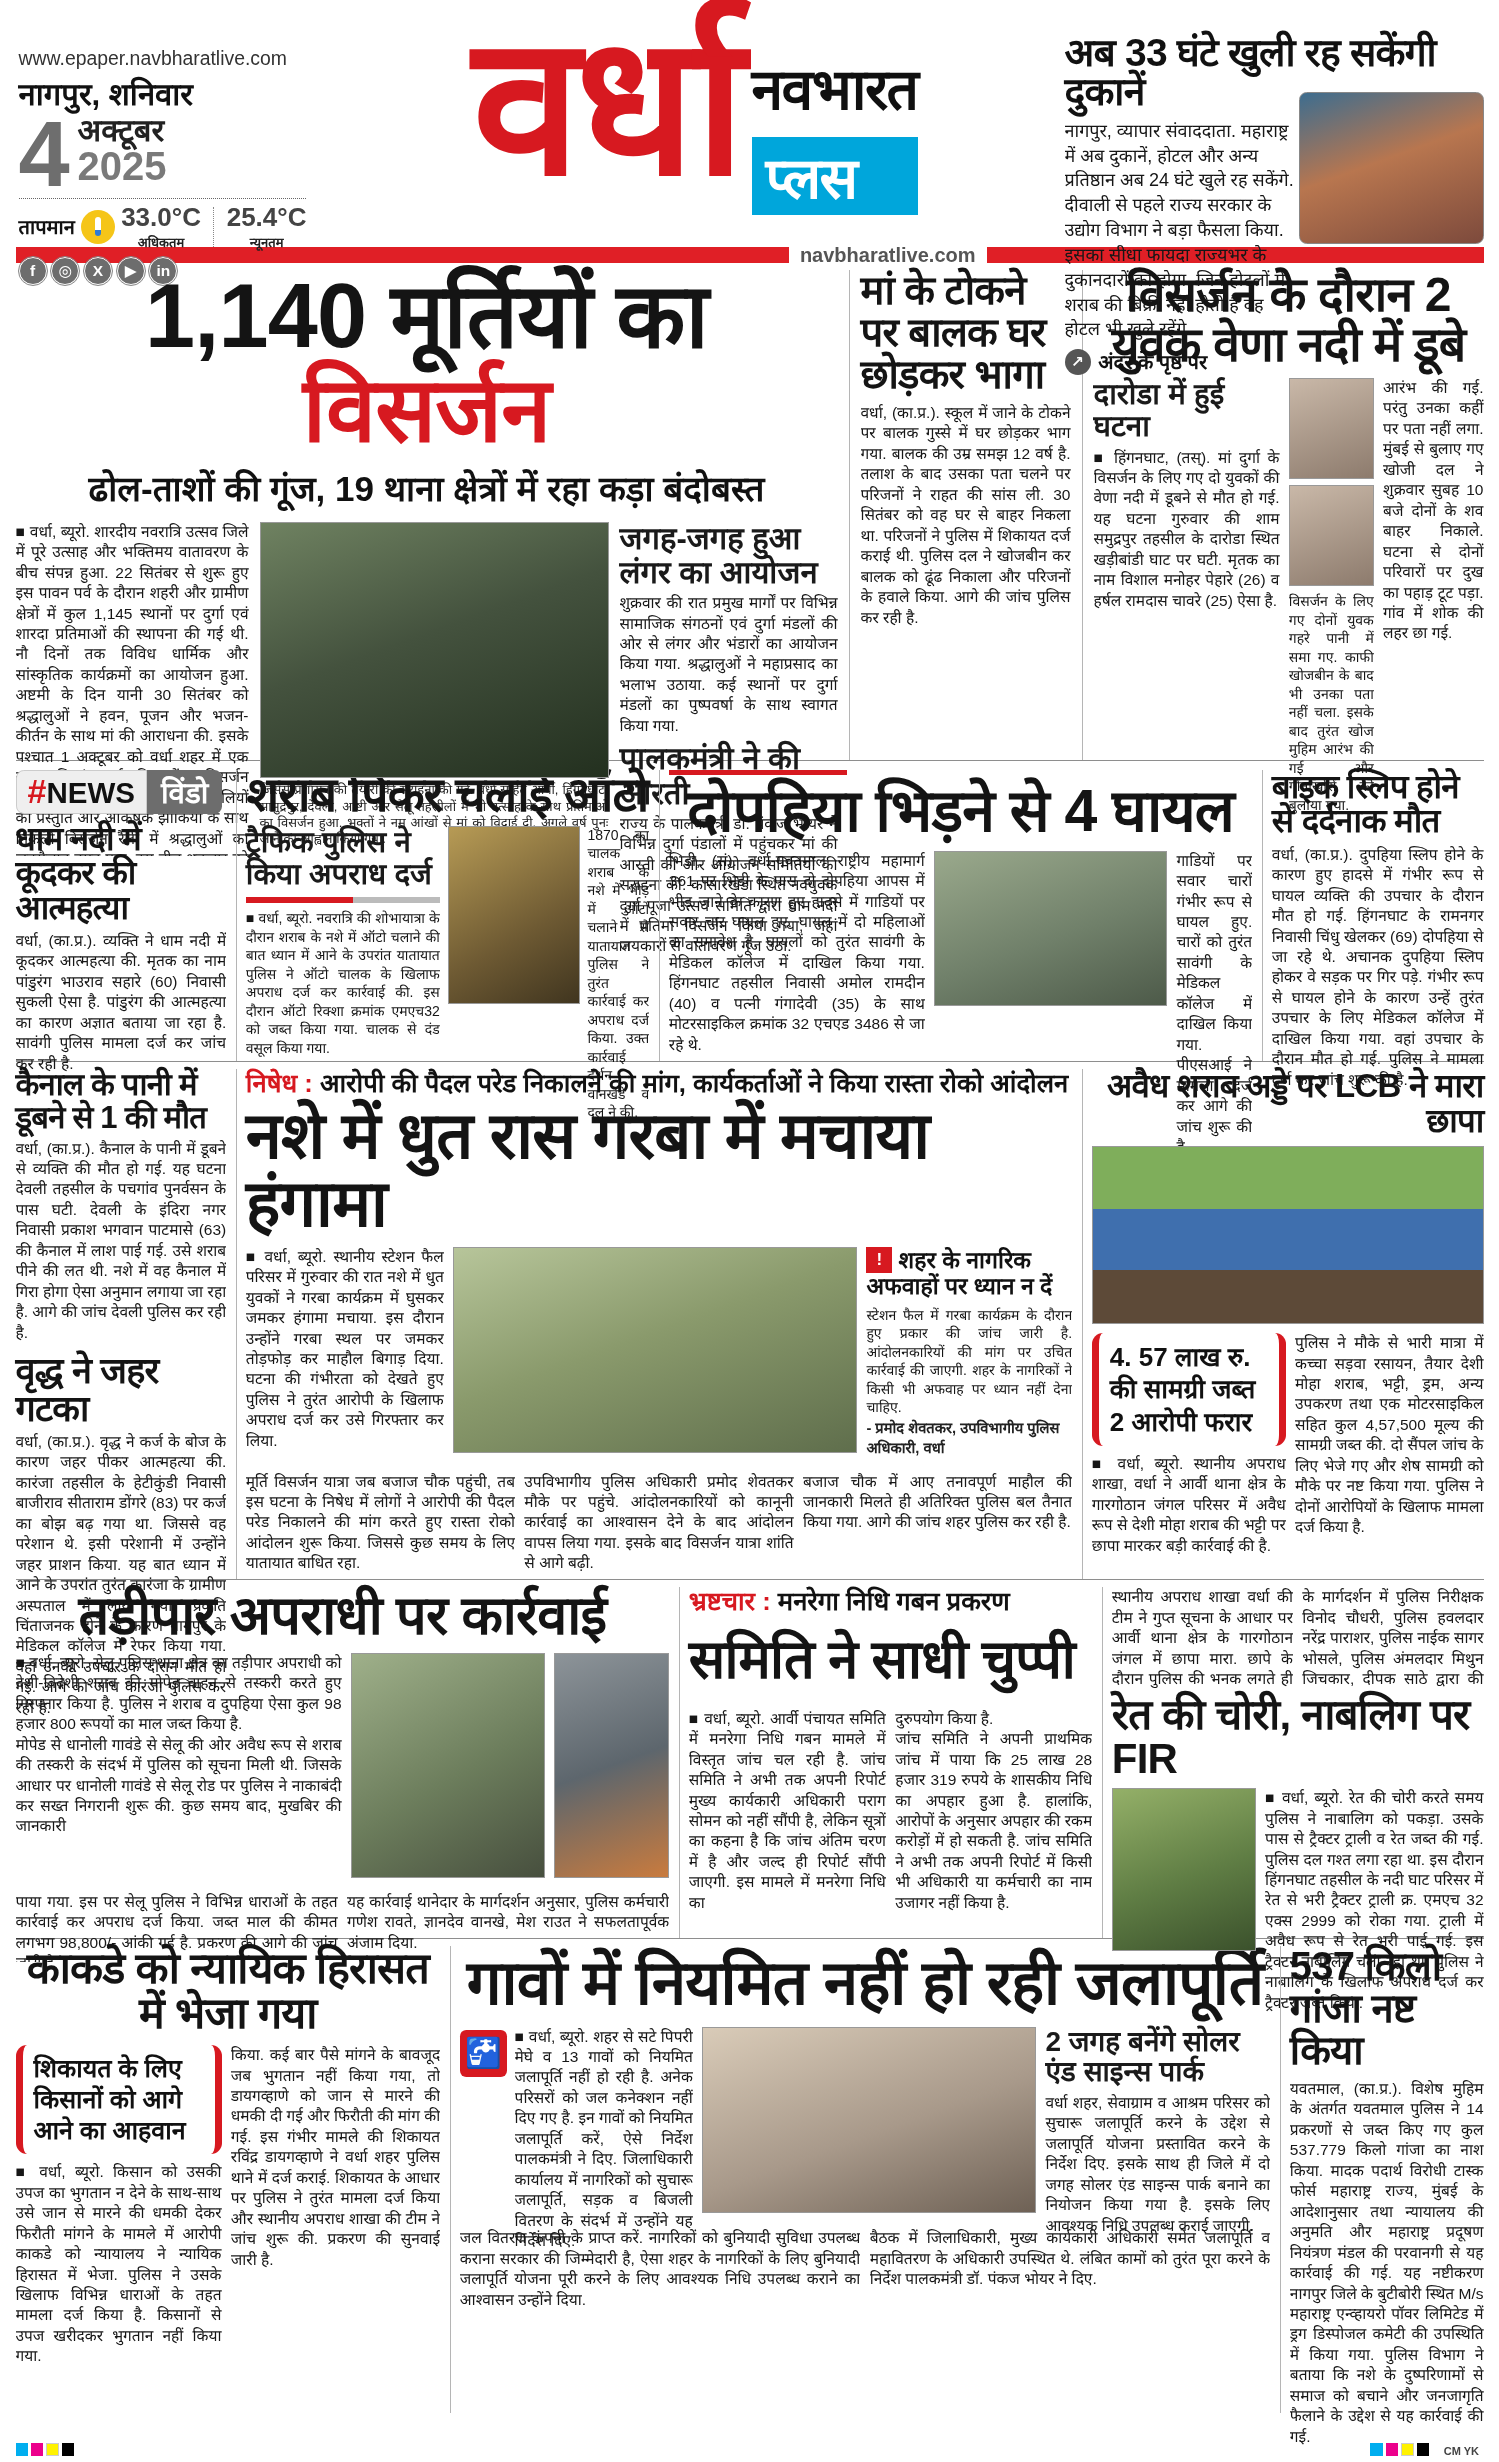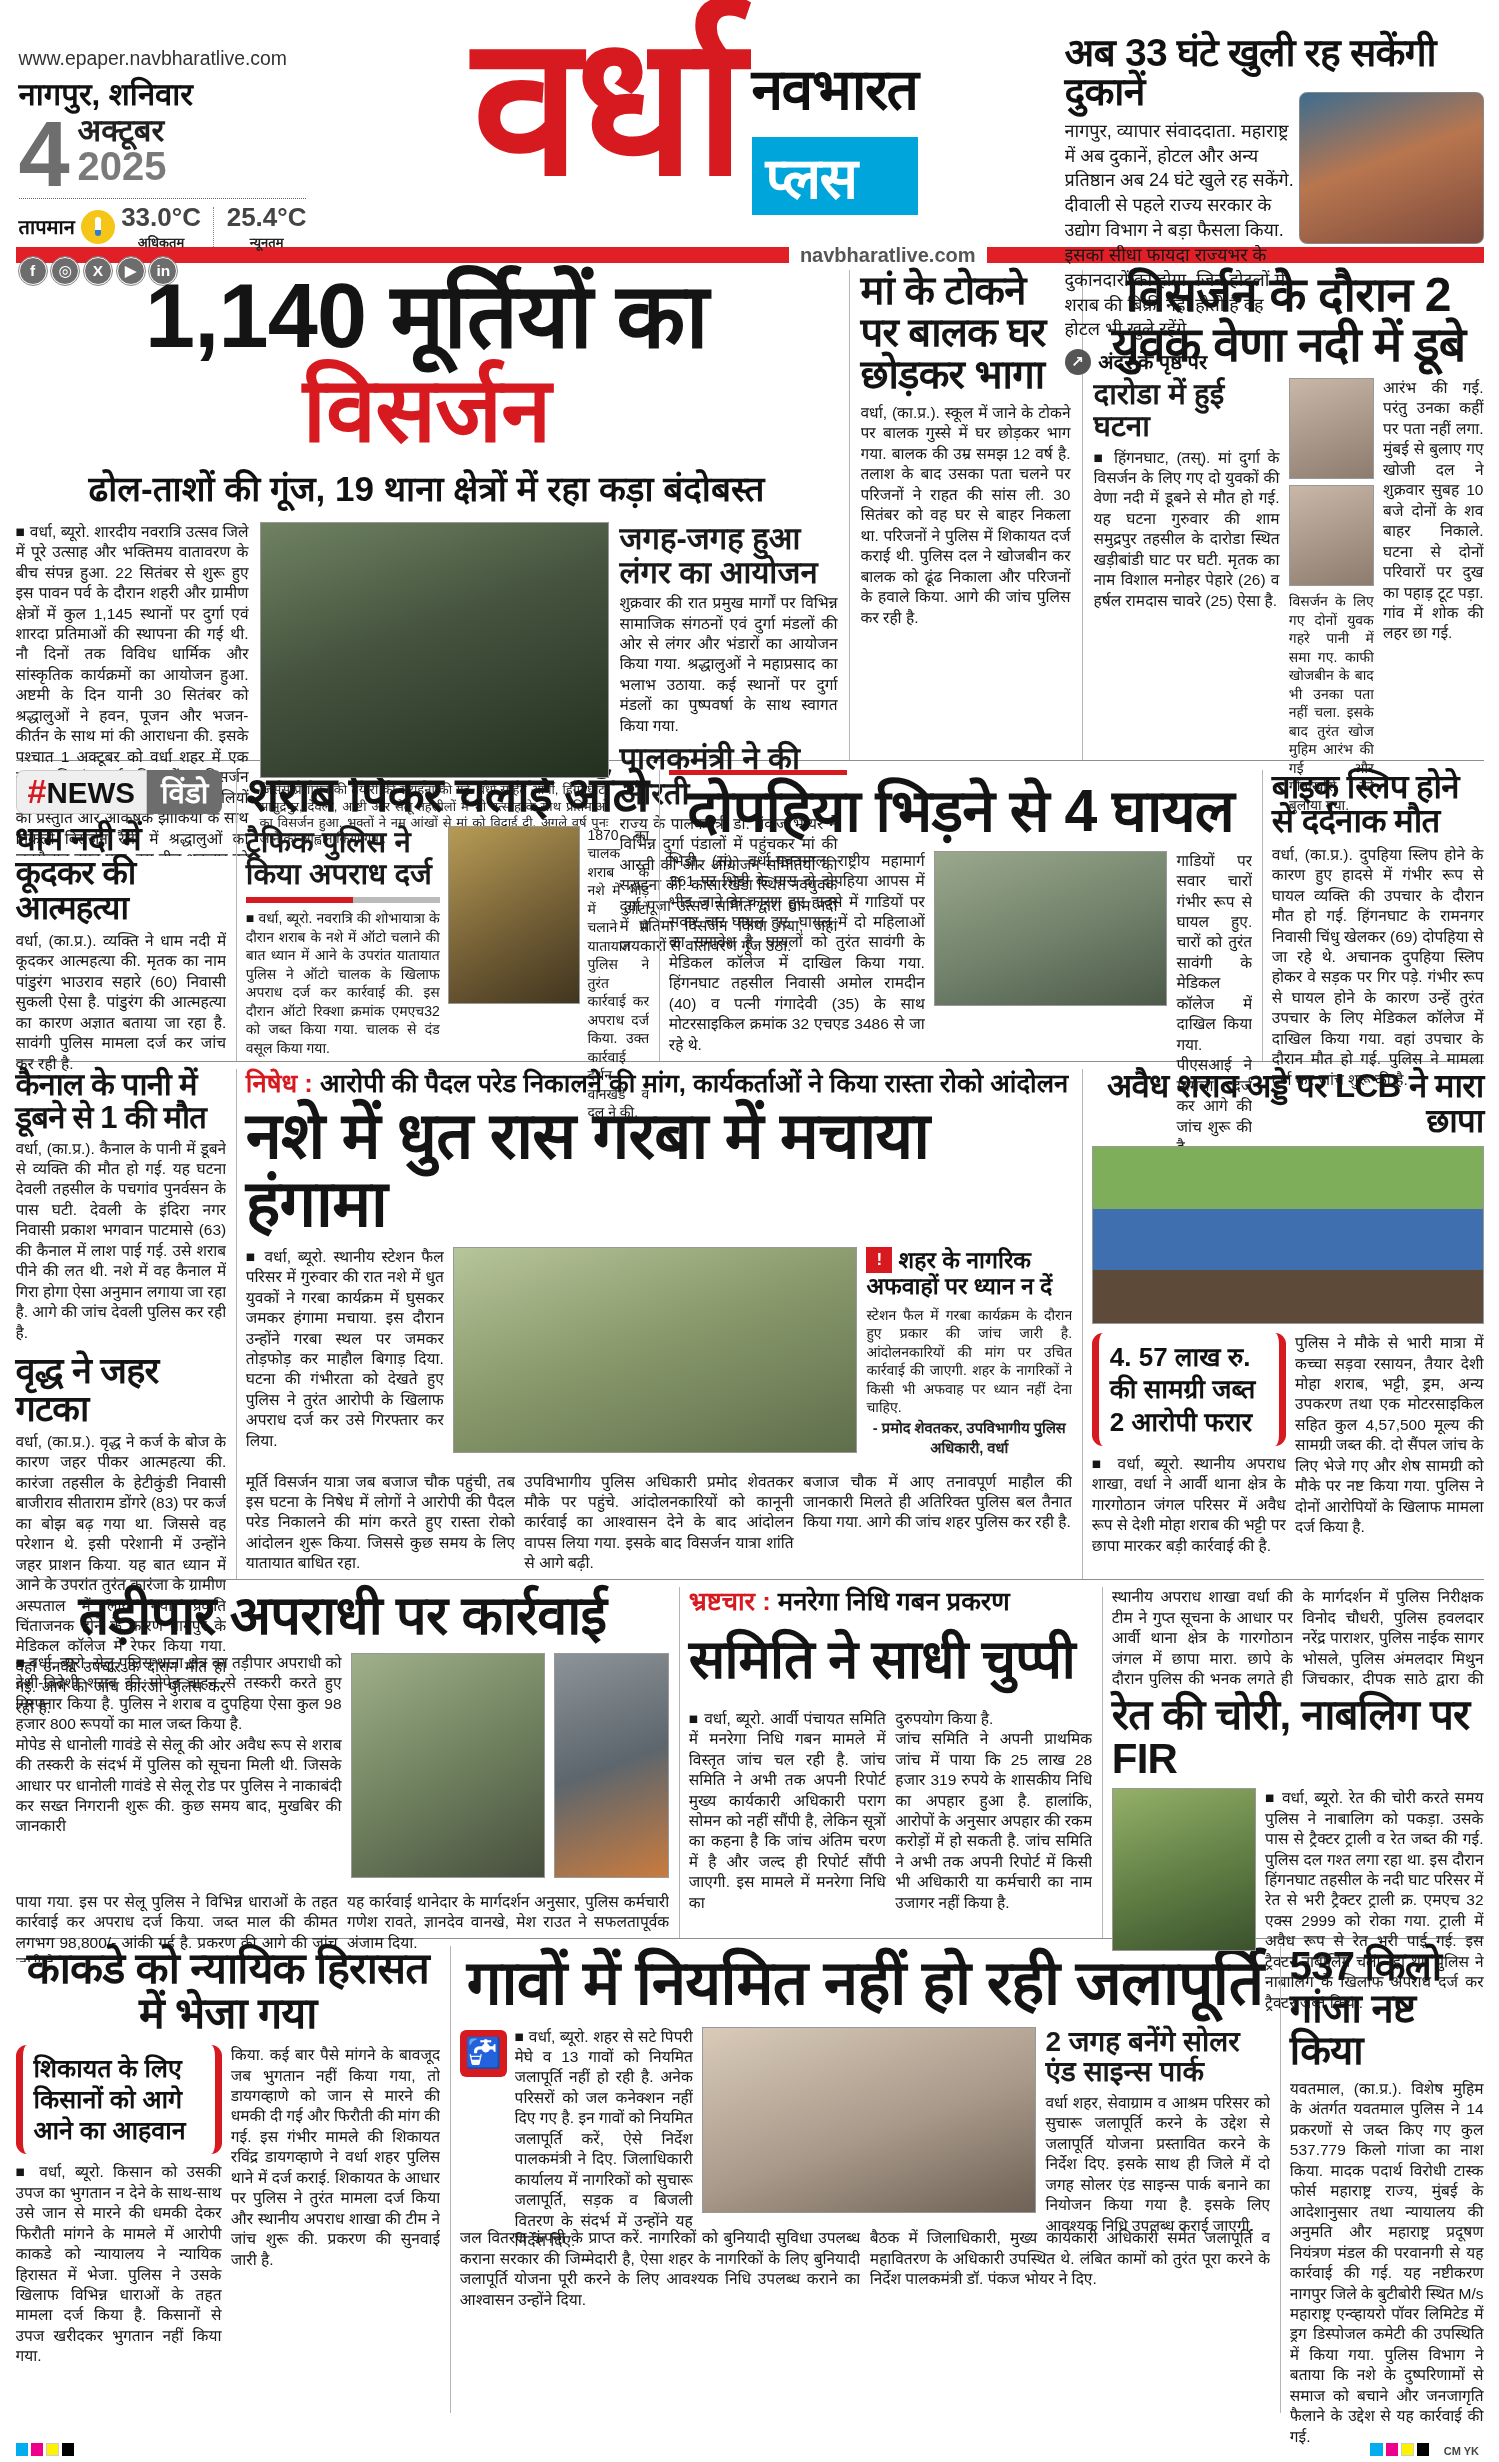--- a/index.html
+++ b/index.html
@@ -56,21 +56,21 @@
 .lead-left{width:834px}
 .h1{font-size:90px;text-align:center}
 .h1sub{font-size:35px;font-weight:800;text-align:center;margin-top:6.2px}
 .band{border-top:1.6px solid #8e8e8e}
 .badge{display:flex;align-items:stretch;margin-bottom:7.8px}
 .badge .bn{background:#efefef;border:0.8px solid #ccc;border-radius:7.8px 0 0 7.8px;font-weight:800;font-size:29.5px;padding:1.6px 11px}
 .badge .bn b{color:#d71920;font-size:34px}
 .badge .bw{background:#6d6d6d;color:#fff;font-weight:800;font-size:29.5px;border-radius:0 7.8px 7.8px 0;padding:1.6px 14px;display:flex;align-items:center}
 .redrule{height:5.4px;background:#d71920;width:178px;margin-bottom:6.2px}
 .graybar{height:6.2px;background:linear-gradient(90deg,#d71920 0 55%,#bbb 55%);margin:6.2px 0}
-.attr{font-size:14.7px;font-weight:700;text-align:center;color:#222}
+.attr{font-size:14.7px;font-weight:700;text-align:left;color:#222}
 .cbox-h{font-weight:800;font-size:23px;line-height:1.15}
 .cbox-mark{width:26px;height:26px;background:#d71920;color:#fff;font-weight:800;display:inline-flex;align-items:center;justify-content:center;font-size:17px;float:left;margin-right:6.2px}
 .kfence{display:inline-block;border-left:3.9px solid #444;border-right:3.9px solid #444;padding:0 7.8px;color:#d71920}
 .mlines{display:inline-block;width:70px;border-top:3.1px solid #333;border-bottom:3.1px solid #333;height:14px;background:linear-gradient(#333 25%,transparent 25%,transparent 50%,#333 50%,#333 75%,transparent 75%)}
 .regmarks{position:absolute;bottom:6.2px;display:flex;gap:3.1px}
 .regmarks i{width:12.4px;height:12.4px;display:block}
 .cmyk-txt{position:absolute;bottom:4.7px;right:20px;font-size:11px;font-weight:700;color:#444}
 .portrait{background:linear-gradient(160deg,#c9b8a8,#8d7b6d);border:0.8px solid #999}
 .tapicon{width:47px;height:47px;border-radius:6.2px;background:#d71920;color:#fff;font-size:29.5px;display:flex;align-items:center;justify-content:center;float:left;margin:3.1px 7.8px 3.1px 0}
 </style>

